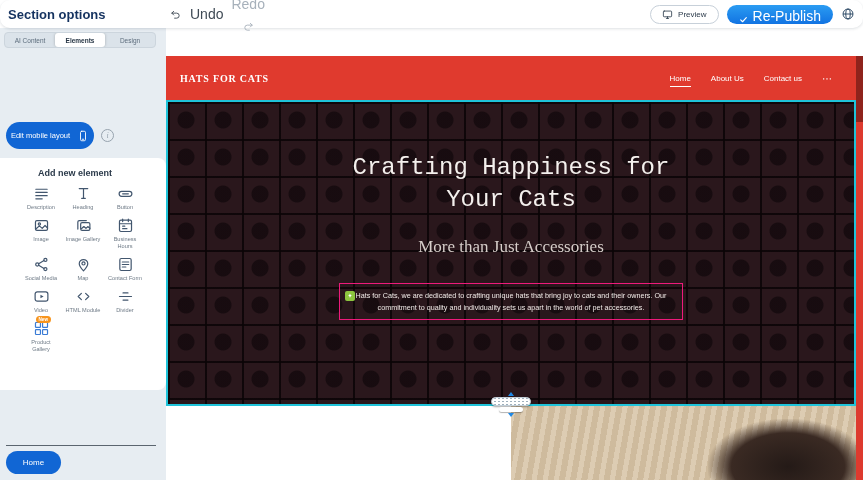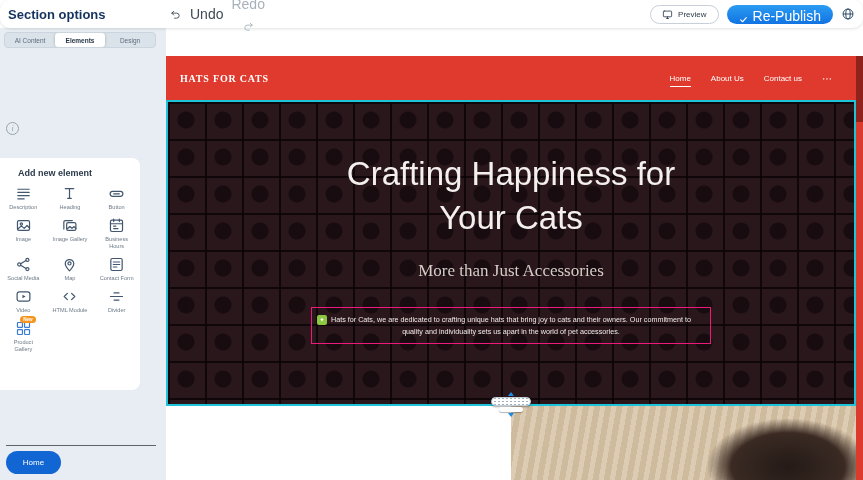--- a/index.html
+++ b/index.html
@@ -43,22 +43,22 @@
 
   .mobile-row { position:absolute; top:94px; left:6px; display:flex; align-items:center; gap:7px; }
   .mobile-btn { width:88px; height:27px; border-radius:14px; background:#1166d4; color:#fff;
                 font-size:7.5px; border:none; display:flex; align-items:center; justify-content:center;
                 gap:7px; font-family:inherit; }
   .mobile-btn svg { width:12px; height:12px; }
   .info-badge { width:13px; height:13px; border-radius:50%; border:1px solid #97a3ae; color:#97a3ae;
                 font-size:8px; font-family:"Liberation Serif",serif; font-style:italic;
                 display:flex; align-items:center; justify-content:center; }
 
-  .elements-card { position:absolute; top:130px; left:0; width:140px; height:232px; background:#fff;
-                   border-radius:0 8px 8px 0; padding:8px 0 4px; }
+  .elements-card { position:absolute; top:130px; left:0; width:166px; height:232px; background:#fff;
+                   border-radius:0 8px 8px 0; padding:8px 20px 4px; }
   .card-title { font-size:9px; font-weight:bold; color:#2b3a4a; margin:2px 0 7px 18px; }
   .elem-grid { display:grid; grid-template-columns:repeat(3,1fr); row-gap:6px; }
   .elem-item { display:flex; flex-direction:column; align-items:center; gap:2px; position:relative; }
   .elem-item svg { width:17px; height:17px; color:#42566e; }
   .elem-item.tinted svg { color:#3a7bd5; }
   .elem-label { font-size:5.6px; color:#6e7a86; text-align:center; line-height:1.25; max-width:38px; }
   .badge-new { position:absolute; top:-4px; right:11px; background:#f7941d; color:#fff; font-size:4.6px;
                padding:1px 3px; border-radius:5px; font-weight:bold; }
 
   .sidebar-divider { position:absolute; bottom:34px; left:6px; width:150px; border-top:1px solid #5b656f; }
@@ -89,25 +89,25 @@
   .nav-item.active { border-bottom:1.5px solid #fff; }
   .nav-more { color:#fff; font-size:10px; }
 
   .hero { position:relative; height:306px; border:2px solid #1fc3d9; text-align:center; z-index:2;
           background-color:#2a171c;
           background-image:
             radial-gradient(circle at 18px 18px, rgba(8,3,5,.55) 8px, transparent 9px),
             linear-gradient(rgba(10,4,6,.85) 2px, transparent 2px),
             linear-gradient(90deg, rgba(10,4,6,.85) 2px, transparent 2px);
           background-size:37px 37px, 37px 37px, 37px 37px; }
-  .hero-heading { margin:50px auto 8px; width:350px; font-family:Liberation Sans, sans-serif; font-weight:400;
-                  font-size:33px; line-height:1.32; color:#f4f0ed; }
+  .hero-heading { margin:50px auto 8px; width:350px; font-family:Liberation Mono, monospace; font-weight:400;
+                  font-size:24px; line-height:1.32; color:#f4f0ed; }
   .hero-subheading { margin:22px auto 0; font-family:"Liberation Serif",serif; font-weight:400;
                      font-size:17px; color:#d6cdc9; }
-  .para-box { position:relative; margin:26px auto 0; width:400px; border:1px solid #ee1a7b; padding:6px 12px; }
+  .para-box { position:relative; margin:26px auto 0; width:344px; border:1px solid #ee1a7b; padding:6px 12px; }
   .para-text { font-size:7.2px; line-height:1.6; color:#f0eae7; font-family:"Liberation Sans",sans-serif; }
   .ai-chip { position:absolute; left:5px; top:7px; width:10px; height:10px; border-radius:2px;
              background:#8dc63f; color:#fff; font-size:6.5px; line-height:10px; text-align:center; }
 
   .section-handle { position:absolute; left:50%; bottom:-13px; transform:translateX(-50%);
                     display:flex; flex-direction:column; align-items:center; z-index:12; }
   .arrow-up { width:0; height:0; border-left:3px solid transparent; border-right:3px solid transparent;
               border-bottom:4px solid #1e88e5; margin-bottom:1px; }
   .arrow-down { width:0; height:0; border-left:3px solid transparent; border-right:3px solid transparent;
                 border-top:4px solid #1e88e5; margin-top:1px; }
@@ -174,20 +174,27 @@
 <aside class="sidebar" data-interactable="false">
 
   <div class="tabs" data-interactable="false">
     <button class="tab" data-interactable="true">AI Content</button>
     <button class="tab active" data-interactable="true">Elements</button>
     <button class="tab" data-interactable="true">Design</button>
   </div>
 
 
   <div class="mobile-row" data-interactable="false">
+    <button class="mobile-btn" data-interactable="true">
+      <span data-interactable="false">Edit mobile layout</span>
+      <svg data-interactable="false" viewBox="0 0 24 24" fill="none" stroke="#ffffff" stroke-width="1.8" stroke-linecap="round">
+          <rect x="7" y="2.5" width="10" height="19" rx="2.5"></rect>
+          <path d="M10.5 18.5h3"></path>
+        </svg>
+    </button>
     <span class="info-badge" data-interactable="true">i</span>
   </div>
 
   <div class="elements-card" data-interactable="false">
     <div class="card-title" data-interactable="false">Add new element</div>
     <div class="elem-grid" data-interactable="false">
 
       <div class="elem-item" data-interactable="true">
         <svg data-interactable="false" viewBox="0 0 24 24" fill="none" stroke="currentColor" stroke-width="1.7" stroke-linecap="round">
             <path d="M4 6h16M4 10.5h16M4 15h16M4 19.5h9"></path>

